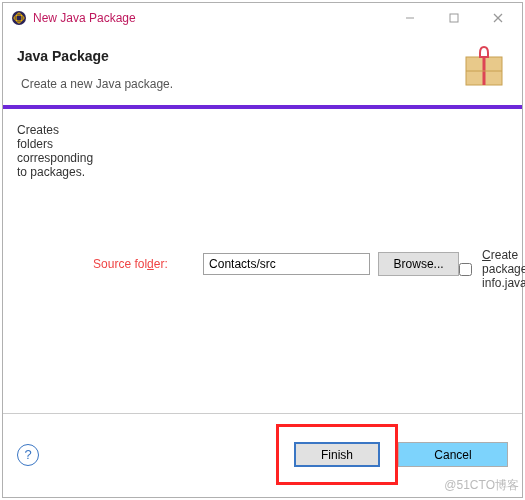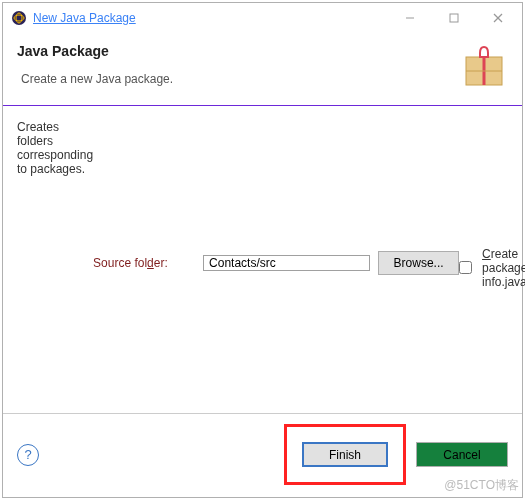--- a/index.html
+++ b/index.html
@@ -25,49 +25,49 @@
     height: 30px;
     display: flex;
     align-items: center;
     padding: 0 2px 0 8px;
     background: #fff;
   }
   .titlebar-icon {
     width: 16px; height: 16px;
     margin-right: 6px;
   }
-  .titlebar-title { flex: 1; color: #3b82f6; font-size: 12px; text-decoration: underline; }
+  .titlebar-title { flex: 1; color: #be185d; font-size: 12px; }
   .winctrl { display: flex; }
   .winbtn {
     width: 44px; height: 28px;
     display: flex; align-items: center; justify-content: center;
     color: #999;
   }
   .header {
     padding: 10px 14px 14px 14px;
-    border-bottom: 1px solid #6d28d9;
-    display: flex;
-    align-items: flex-start;
+    border-bottom: 4px solid #6d28d9;
+    display: flex;
+    align-items: flex-end;
   }
   .header-text { flex: 1; }
   .header-text h1 { font-size: 14px; font-weight: 600; color: #222; }
   .header-text p { font-size: 12px; color: #555; margin-top: 13px; padding-left: 4px; }
   .pkg-icon { width: 48px; height: 48px; }
   .content {
     flex: 1;
     padding: 14px 14px 0 14px;
     display: flex;
     flex-direction: row;
   }
   .desc { font-size: 12px; color: #333; margin-bottom: 12px; }
   .row { display: flex; align-items: center; margin-bottom: 8px; }
-  .row label { width: 110px; font-size: 12px; color: #7f1d1d; }
+  .row label { width: 110px; font-size: 12px; color: #ef4444; }
   .row label u { text-decoration: underline; }
   .row input[type=text] {
-    height: 16px;
+    height: 22px;
     border: 1px solid #a0a0a0;
     padding: 0 5px;
     font-size: 12px;
     font-family: inherit;
     outline: none;
   }
   .sf-input { flex: 1; }
   .browse-btn {
     width: 81px; height: 24px;
     margin-left: 8px;
@@ -113,24 +113,24 @@
     padding: 15px;
     display: inline-block;
   }
   .finish-btn {
     width: 86px; height: 25px;
     border: 2px solid #3a76c4;
     background: #e1e1e1;
     font-size: 12px;
   }
   .cancel-btn {
-    width: 92px; height: 25px;
-    margin-left: 10px;
+    width: 110px; height: 25px;
+    margin-left: 0;
     border: 1px solid #adadad;
-    background: #15803d;
+    background: #7dd3fc;
     font-size: 12px;
   }
   .watermark {
     position: absolute;
     right: 6px; bottom: 6px;
     font-size: 12px;
     color: rgba(140,140,140,0.6);
     pointer-events: none;
   }
 </style>

